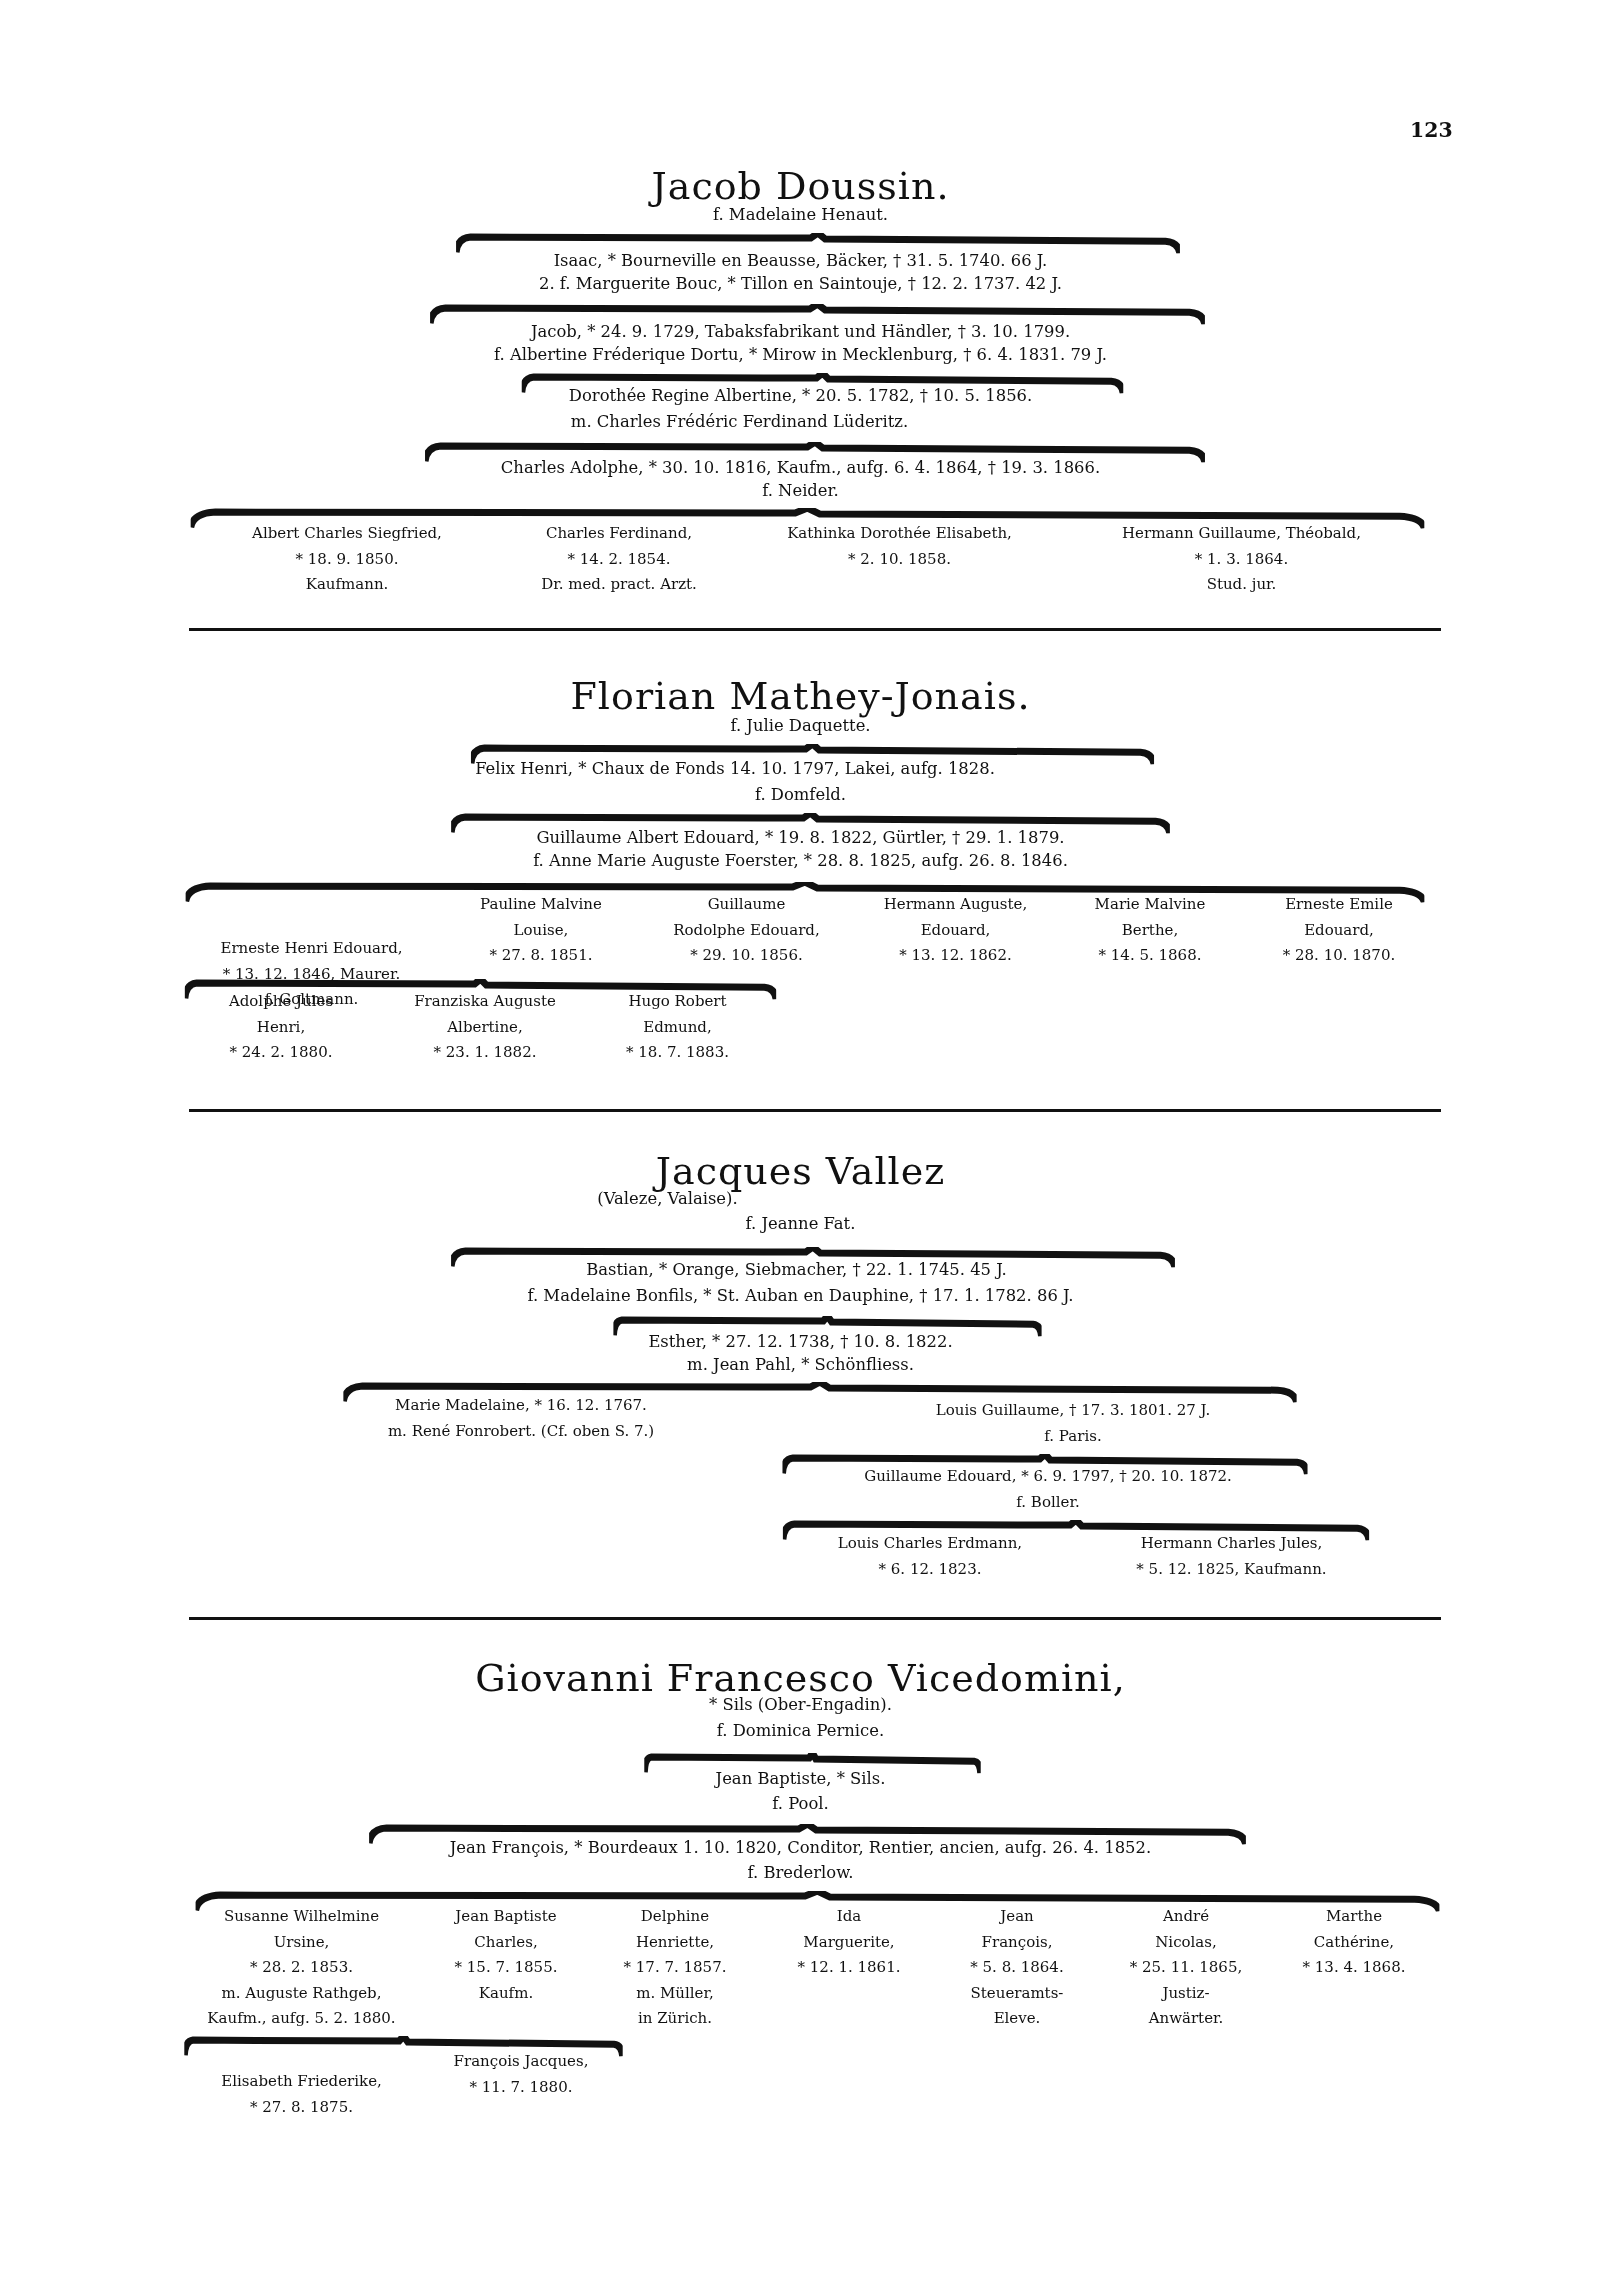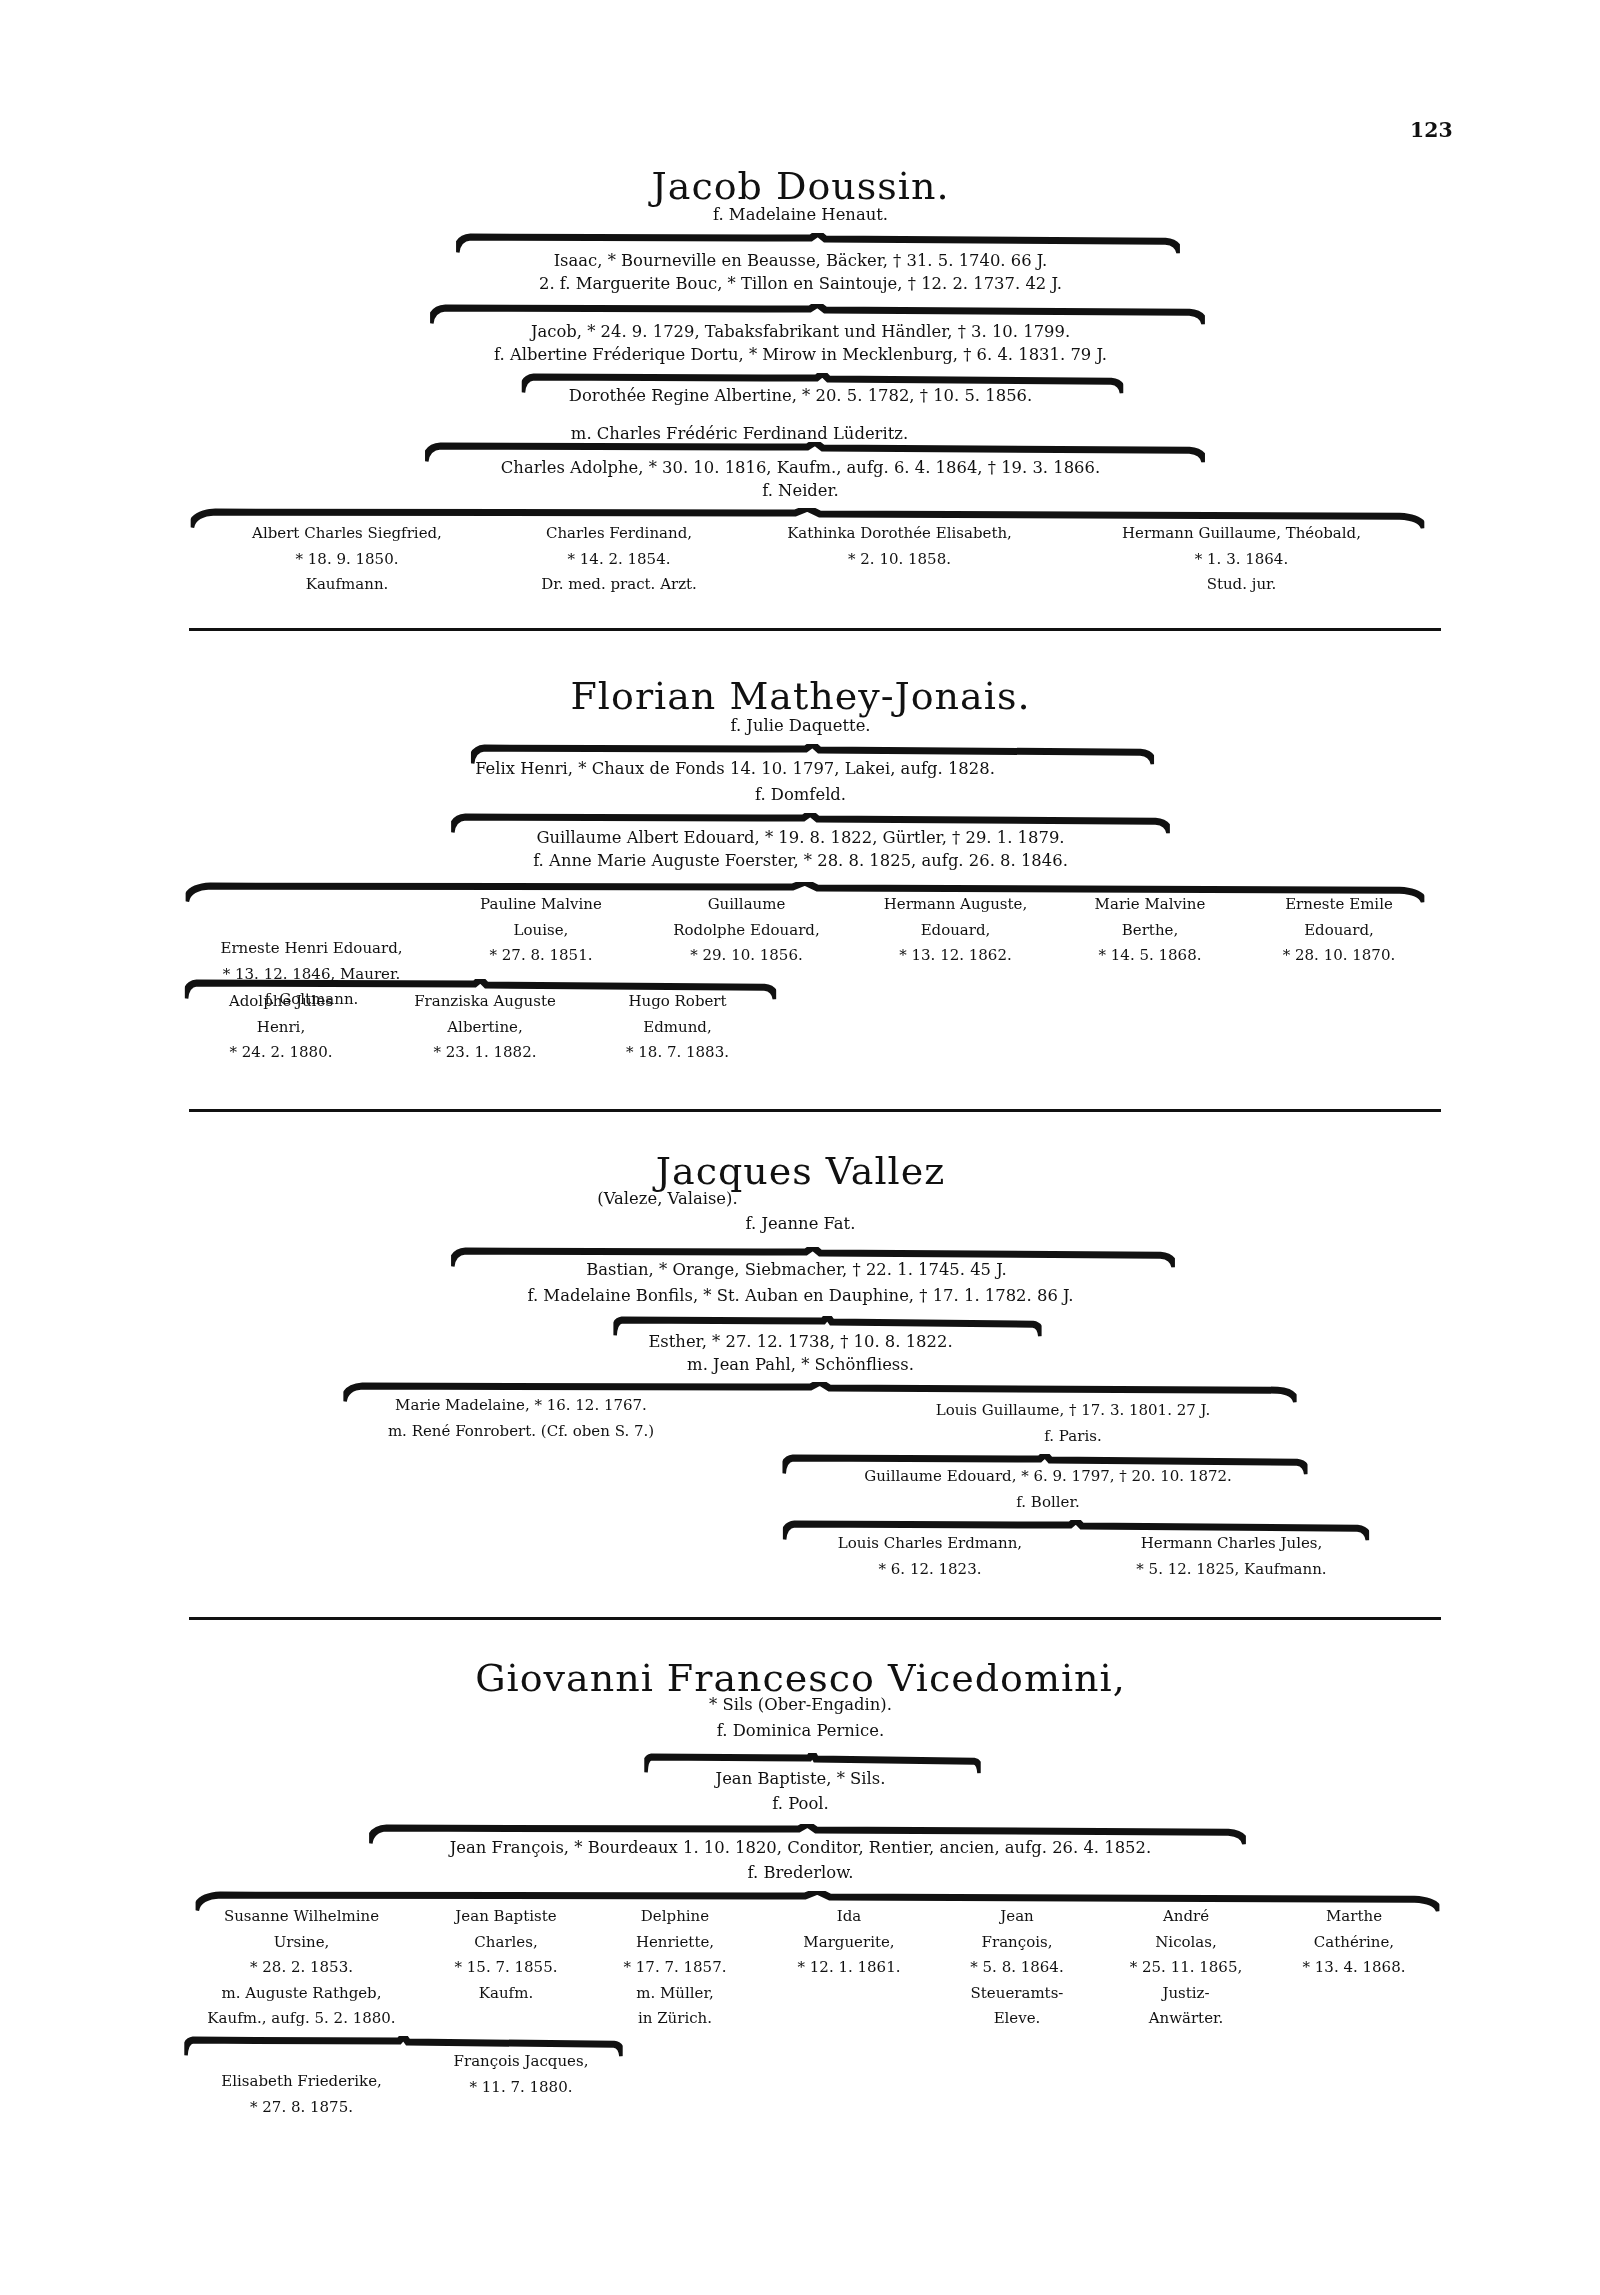--- a/index.html
+++ b/index.html
@@ -38,21 +38,21 @@
   <div class="abs center line" style="left:0; width:1601px; top:271px;">2. f. Marguerite Bouc, * Tillon en Saintouje, † 12. 2. 1737.  42 J.</div>
   <div class="brace" style="left:429px; width:777px; top:304px;"><svg viewBox="0 0 1520 40" width="777" height="20.4">
         <use href="#brace"></use>
       </svg></div>
   <div class="abs center line" style="left:0; width:1601px; top:319px;">Jacob, * 24. 9. 1729, Tabaksfabrikant und Händler, † 3. 10. 1799.</div>
   <div class="abs center line" style="left:0; width:1601px; top:342px;">f. Albertine Fréderique Dortu, * Mirow in Mecklenburg, † 6. 4. 1831.  79 J.</div>
   <div class="brace" style="left:521px; width:603px; top:373px;"><svg viewBox="0 0 1180 40" width="603" height="20.4">
         <use href="#brace"></use>
       </svg></div>
   <div class="abs center line" style="left:0; width:1601px; top:383px;">Dorothée Regine Albertine, * 20. 5. 1782, † 10. 5. 1856.</div>
-  <div class="abs center line" style="left:0; width:1479px; top:409px;margin-top:12px;">m. Charles Frédéric Ferdinand Lüderitz.</div>
+  <div class="abs center line" style="left:0; width:1479px; top:409px;">m. Charles Frédéric Ferdinand Lüderitz.</div>
   <div class="brace" style="left:424px; width:782px; top:442px;"><svg viewBox="0 0 1530 40" width="782" height="20.4">
         <use href="#brace"></use>
       </svg></div>
   <div class="abs center line" style="left:0; width:1601px; top:455px;">Charles Adolphe, * 30. 10. 1816, Kaufm., aufg. 6. 4. 1864, † 19. 3. 1866.</div>
   <div class="abs center line" style="left:0; width:1601px; top:478px;">f. Neider.</div>
   <div class="brace" style="left:189px; width:1237px; top:508px;"><svg viewBox="0 0 2420 40" width="1237" height="20.4">
         <use href="#brace"></use>
       </svg></div>
   <div class="col" style="left:204px; width:286px; top:521px;">
     <div>Albert Charles Siegfried,</div>

